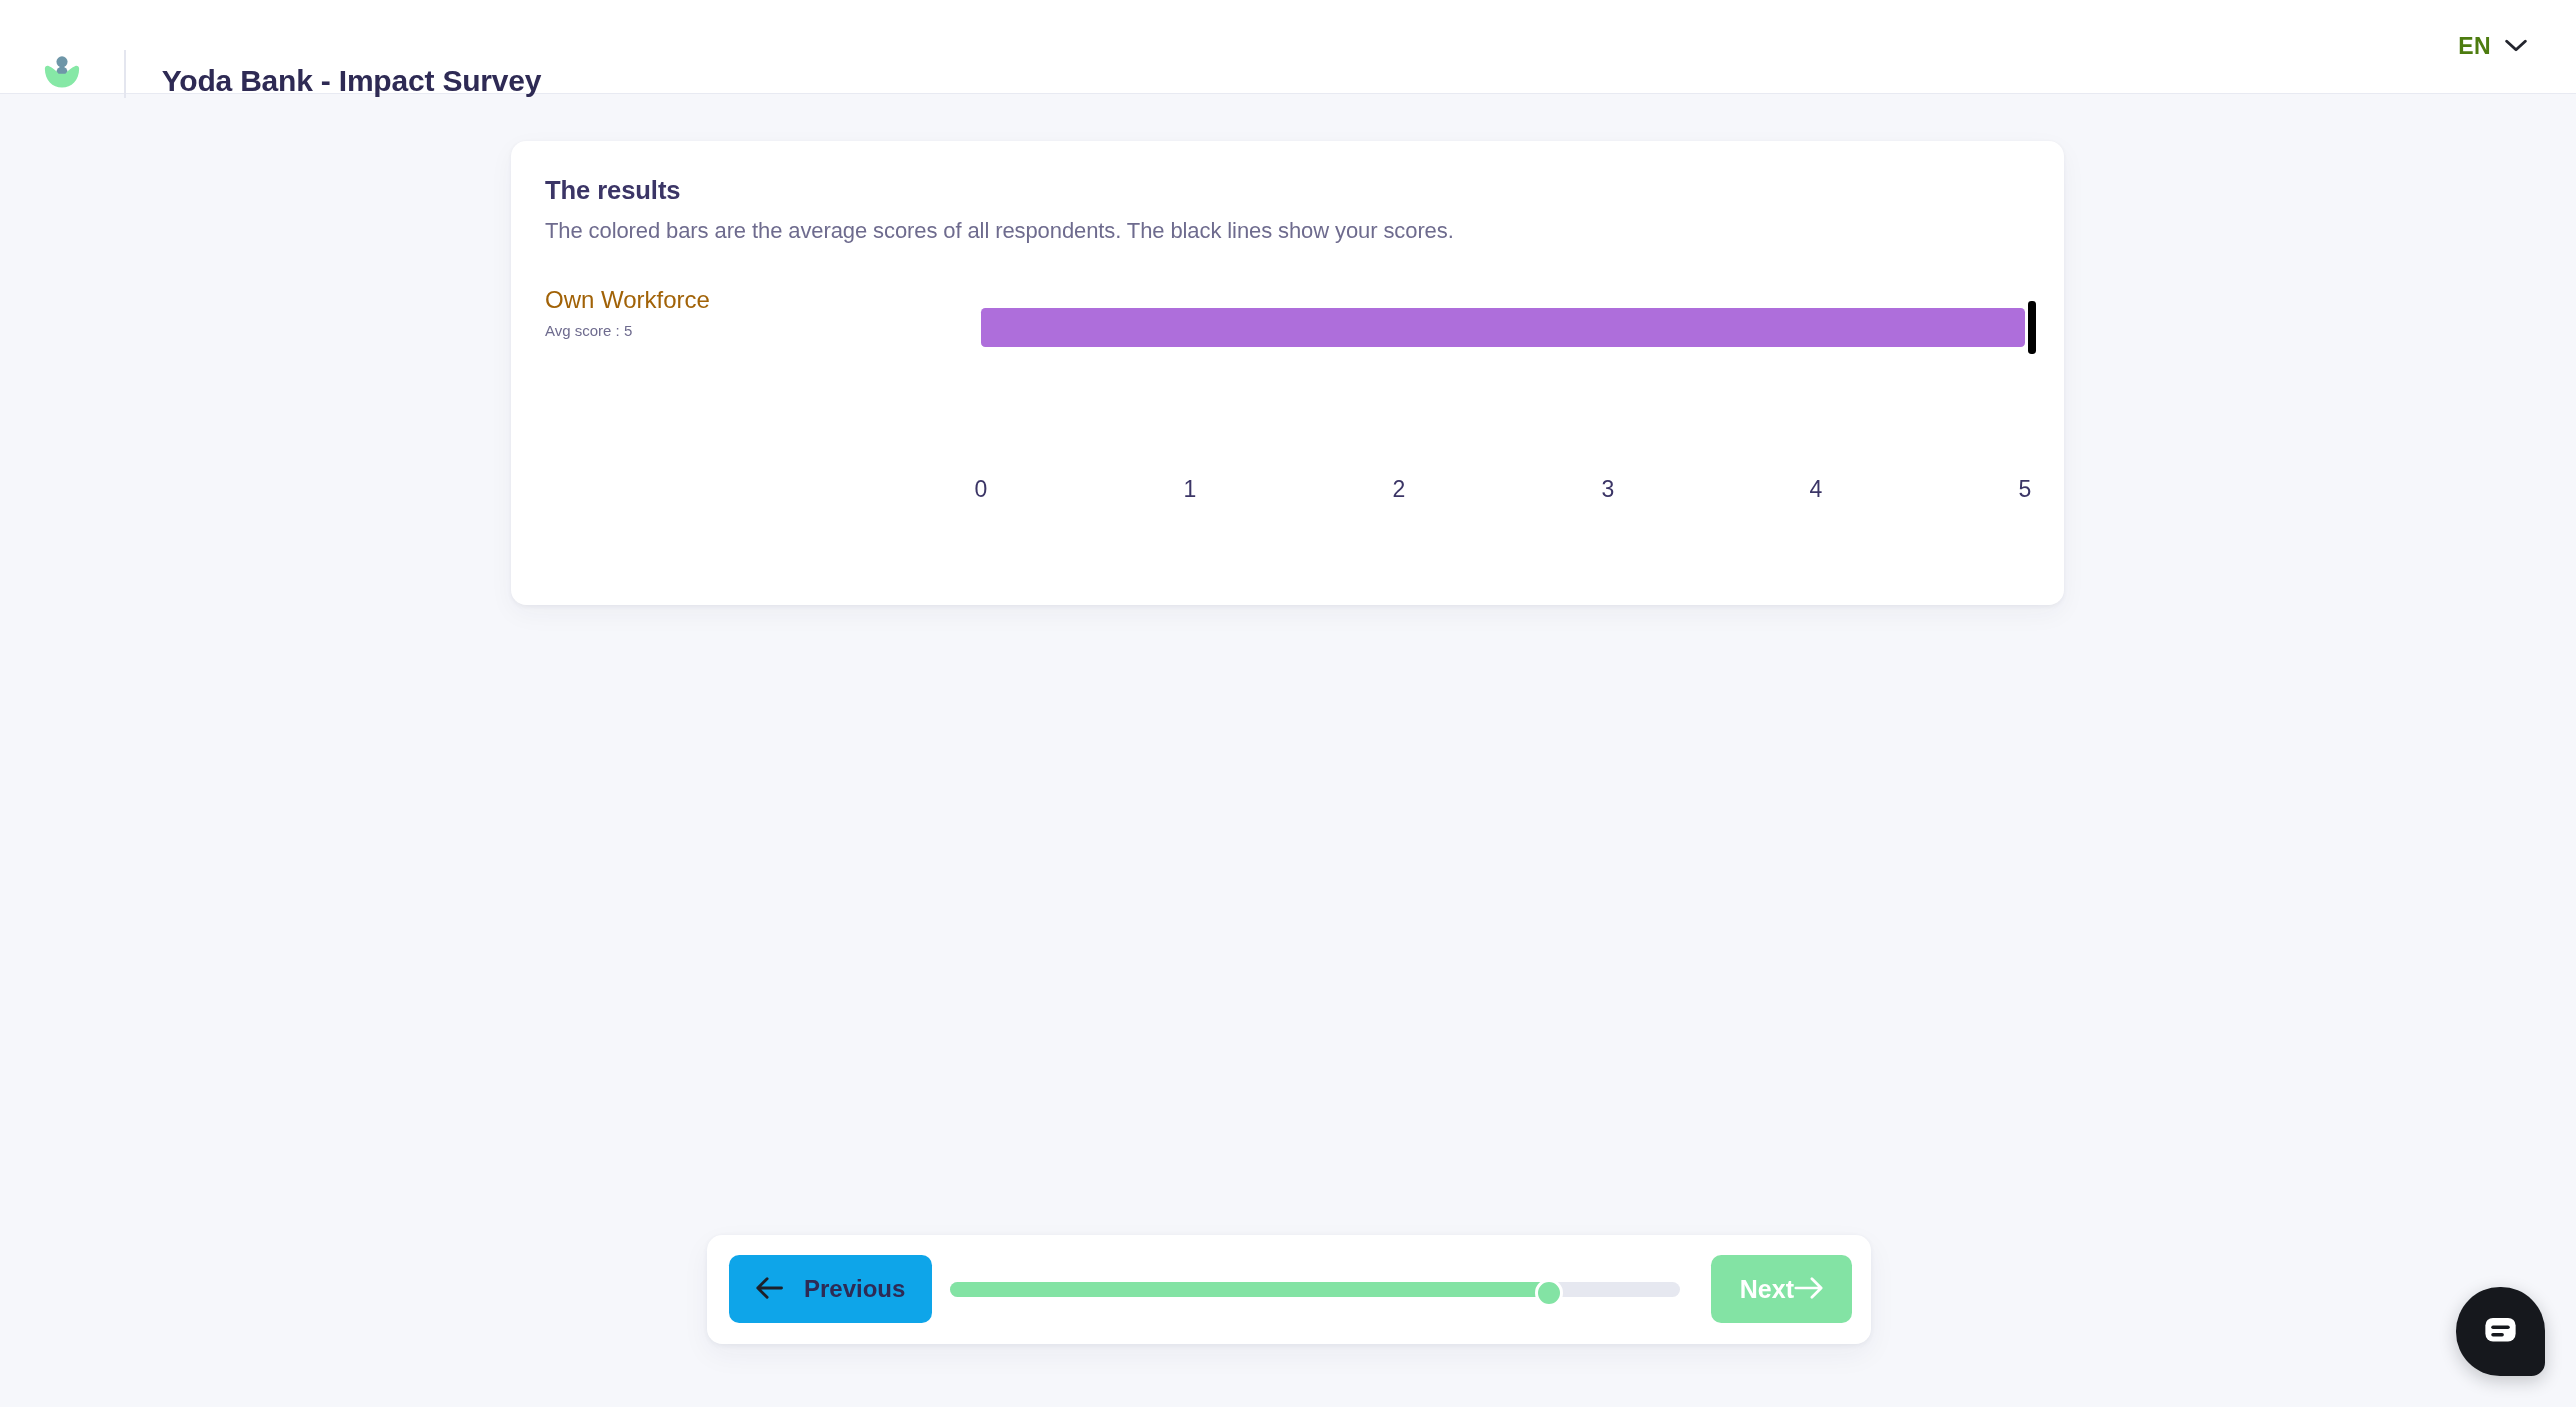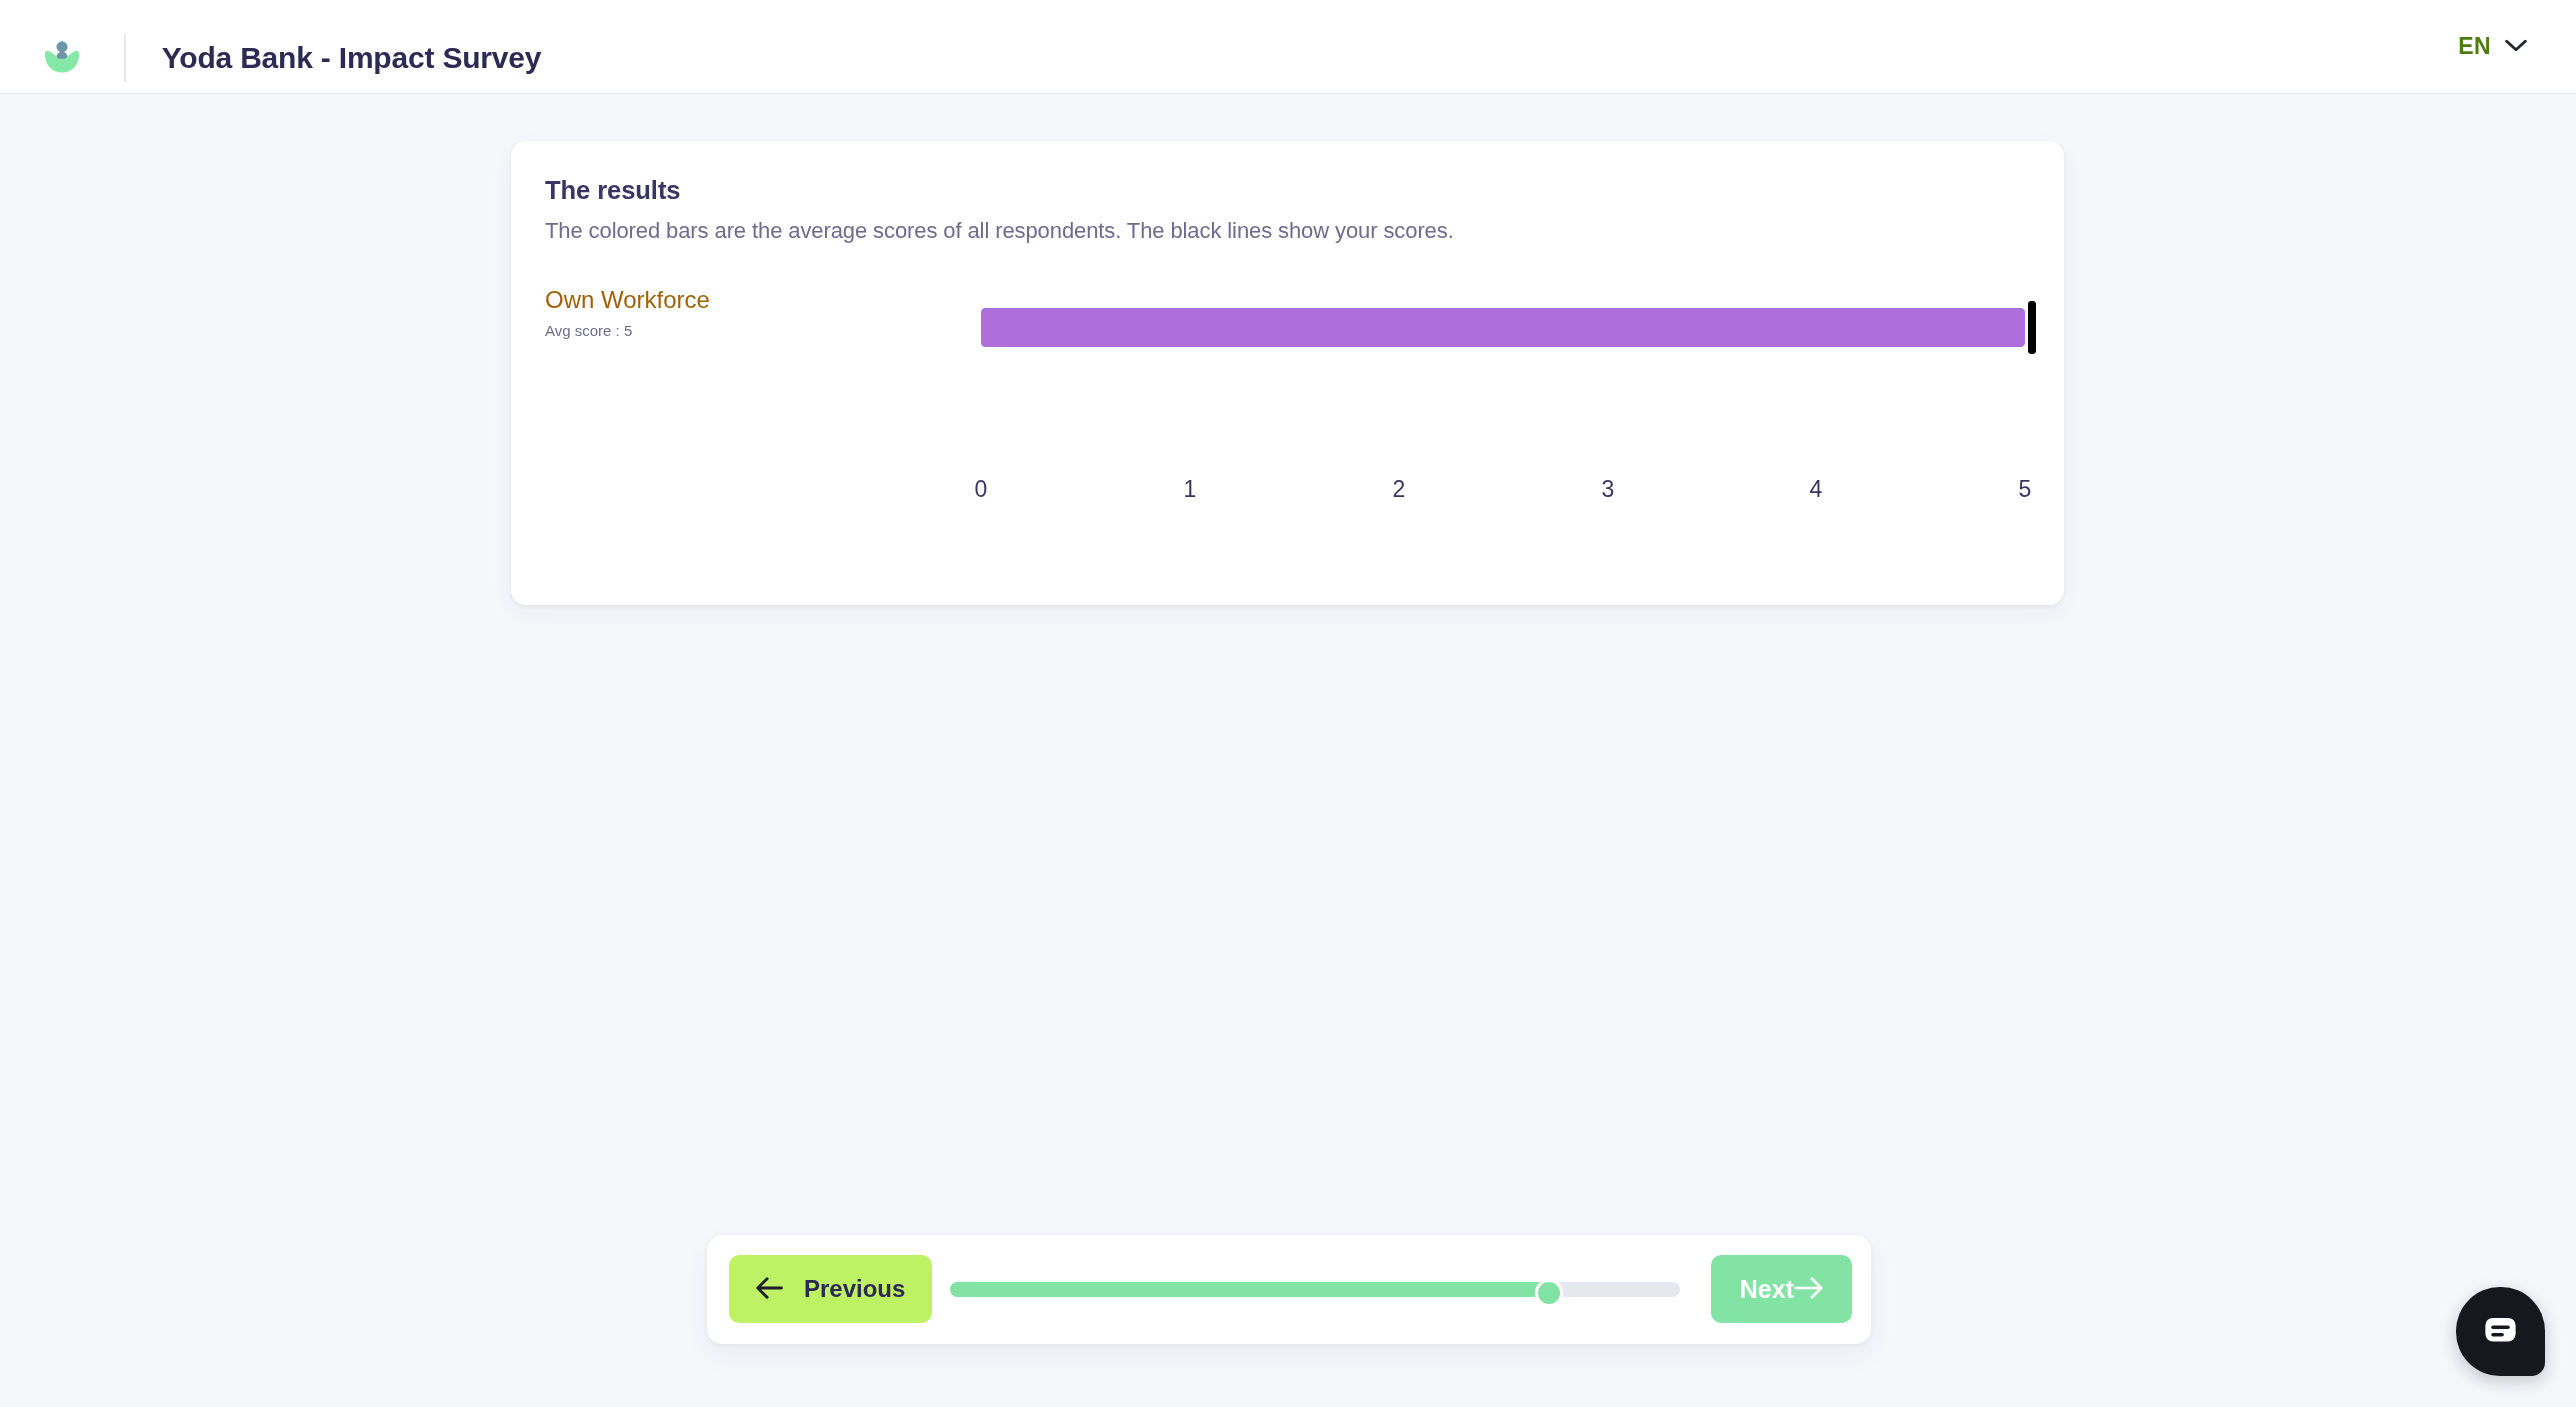--- a/index.html
+++ b/index.html
@@ -11,21 +11,21 @@
   }
 
   
   .app-header {
     position: absolute; top: 0; left: 0;
     width: 2576px; height: 94px;
     background: #ffffff;
     border-bottom: 1.7px solid #e8eaf2;
     display: flex; align-items: center;
   }
-  .brand { display: flex; align-items: center; height: 80px; margin-top: 23px; }
+  .brand { display: flex; align-items: flex-end; height: 80px; margin-top: 23px; }
   .logo-wrap {
     width: 51px; height: 51px; margin-left: 36px;
     display: flex; align-items: center; justify-content: center;
   }
   .brand-divider {
     width: 1.7px; height: 48px; background: #e4e6ef;
     margin-left: 37px; margin-right: 36px;
   }
   .app-title {
     font-size: 30px; font-weight: 700; color: #2e2a54;
@@ -85,21 +85,21 @@
   .bottom-nav {
     position: absolute; left: 707px; top: 1235px;
     width: 1164px; height: 109px;
     background: #ffffff; border-radius: 15.3px;
     box-shadow: 0 1.7px 5.1px rgba(40,45,80,0.06), 0 10.2px 29px rgba(40,45,80,0.05);
     display: flex; align-items: center;
   }
   .prev-btn {
     position: absolute; left: 22px; top: 20.4px;
     height: 68px; padding: 0 27px;
-    background: #bef264; border: none; border-radius: 10.2px;
+    background: #0ea5e9; border: none; border-radius: 10.2px;
     display: flex; align-items: center; gap: 19px; cursor: pointer;
   }
   .prev-label { font-size: 24px; font-weight: 700; color: #2e2a54; }
   .progress-wrap {
     position: absolute; left: 243px; top: 50%; transform: translateY(-50%);
     width: 730px; height: 22px;
   }
   .progress-track {
     position: absolute; left: 0; top: 3.4px;
     width: 730px; height: 15.3px;

